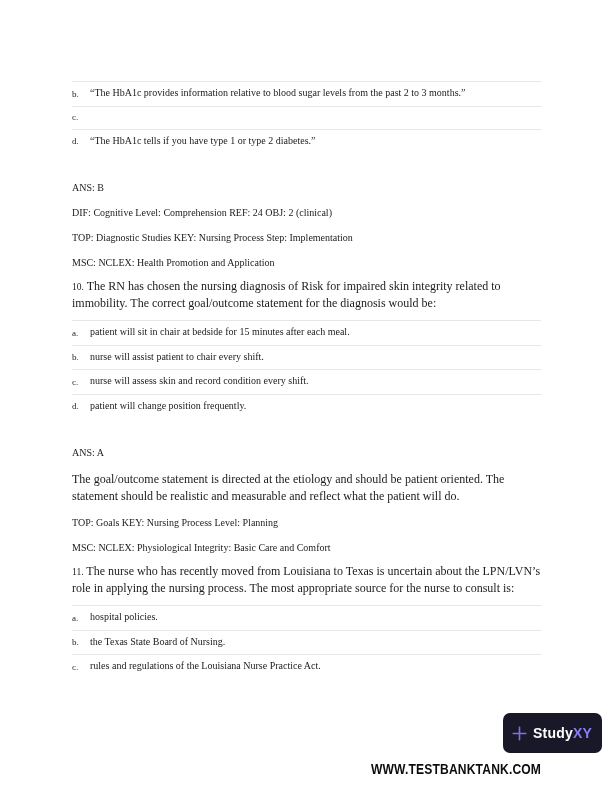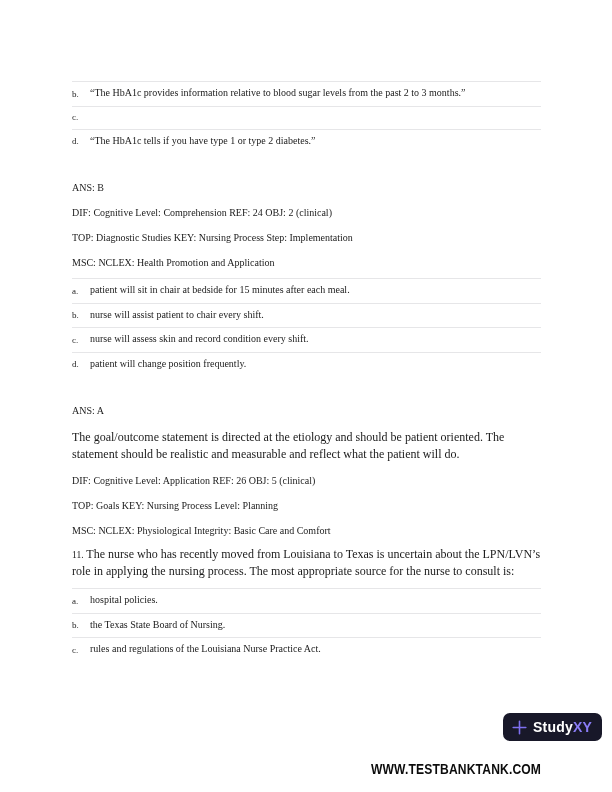--- a/index.html
+++ b/index.html
@@ -58,21 +58,21 @@
   .question .qnum {
     font-size: 9.5px;
   }
   .question .options-block, .qsection .options-block {
     margin-top: 9px;
   }
   .badge {
     position: absolute;
     left: 503px;
     top: 713px;
-    height: 28px;
+    height: 40px;
     padding: 0 10px 0 8px;
     background: #181829;
     border-radius: 7px;
     display: flex;
     align-items: center;
     gap: 5px;
     font-family: "Liberation Sans", "DejaVu Sans", sans-serif;
     box-sizing: border-box;
   }
   .badge .plus-wrap { display: flex; align-items: center; }
@@ -112,41 +112,44 @@
           <span class="option-text">“The HbA1c tells if you have type 1 or type 2 diabetes.”</span>
         </div>
       </div>
       <div class="ans-line">ANS: B</div>
       <div class="meta-line">DIF: Cognitive Level: Comprehension REF: 24 OBJ: 2 (clinical)</div>
       <div class="meta-line">TOP: Diagnostic Studies KEY: Nursing Process Step: Implementation</div>
       <div class="meta-line">MSC: NCLEX: Health Promotion and Application</div>
     </section>
 
     <section class="qsection">
+      <div class="question">
+        <span class="qnum">10.</span>
+        <span>The RN has chosen the nursing diagnosis of Risk for impaired skin integrity related to immobility. The correct goal/outcome statement for the diagnosis would be:</span>
+      </div>
       <div class="options-block">
         <div class="option">
           <span class="option-label">a.</span>
           <span class="option-text">patient will sit in chair at bedside for 15 minutes after each meal.</span>
         </div>
         <div class="option">
           <span class="option-label">b.</span>
           <span class="option-text">nurse will assist patient to chair every shift.</span>
         </div>
         <div class="option">
           <span class="option-label">c.</span>
           <span class="option-text">nurse will assess skin and record condition every shift.</span>
         </div>
         <div class="option">
           <span class="option-label">d.</span>
           <span class="option-text">patient will change position frequently.</span>
         </div>
       </div>
       <div class="ans-line">ANS: A</div>
       <div class="explanation">The goal/outcome statement is directed at the etiology and should be patient oriented. The statement should be realistic and measurable and reflect what the patient will do.</div>
-      <div class="meta-line">DIF: Cognitive Level: Application REF: 26 OBJ: 5 (clinical)</div>
       <div class="meta-line">TOP: Goals KEY: Nursing Process Level: Planning</div>
       <div class="meta-line">MSC: NCLEX: Physiological Integrity: Basic Care and Comfort</div>
     </section>
 
     <section class="qsection">
       <div class="question">
         <span class="qnum">11.</span>
         <span>The nurse who has recently moved from Louisiana to Texas is uncertain about the LPN/LVN’s role in applying the nursing process. The most appropriate source for the nurse to consult is:</span>
       </div>
       <div class="options-block">

